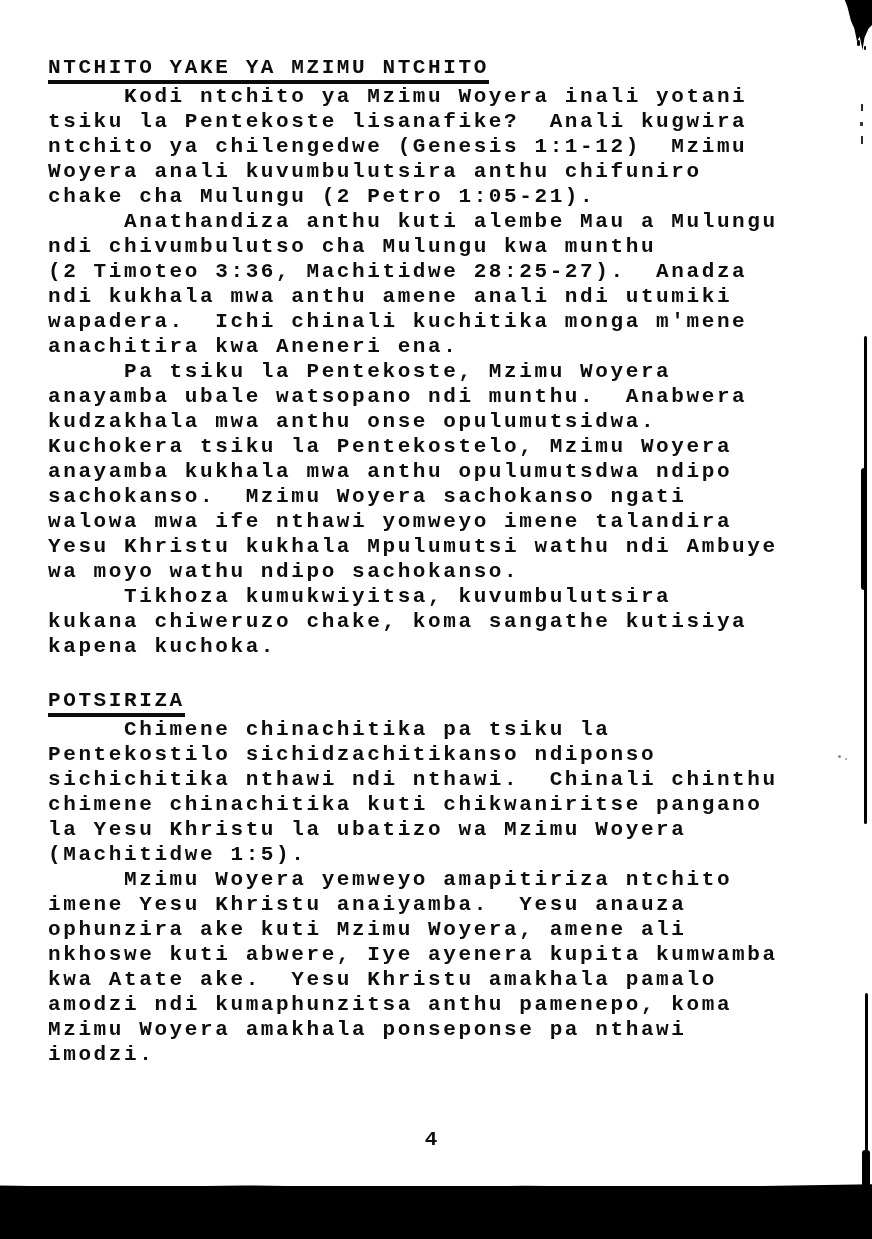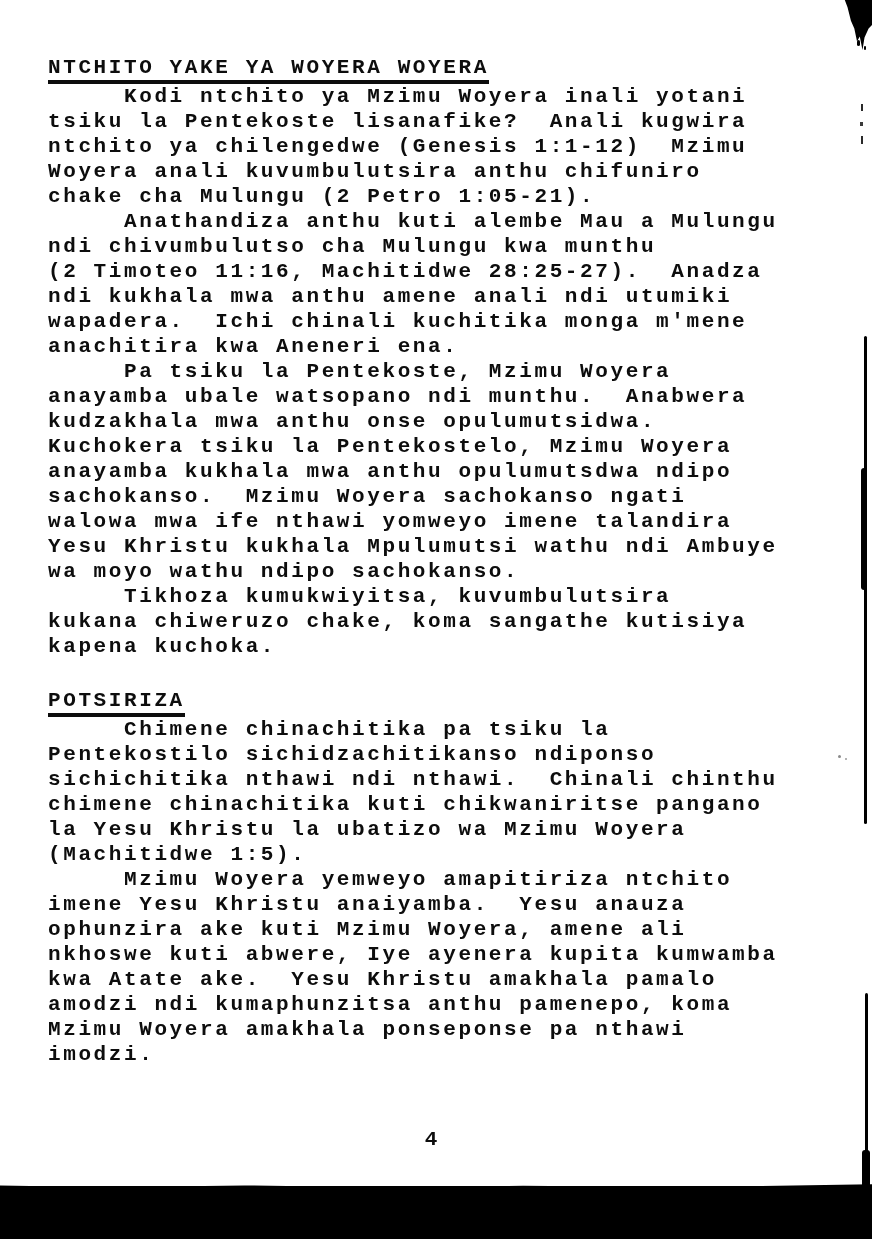--- a/index.html
+++ b/index.html
@@ -76,30 +76,30 @@
     clip-path: polygon(0 40%, 12% 70%, 28% 40%, 46% 80%, 60% 45%, 78% 70%, 100% 20%, 100% 100%, 0 100%);
   }
 </style>
 </head>
 <body>
 
 <div class="page">
 
   <div class="content">
 
-    <h1 class="doc-heading"><span class="underline">NTCHITO YAKE YA WOYERA WOYERA</span></h1>
+    <h1 class="doc-heading"><span class="underline">NTCHITO YAKE YA MZIMU NTCHITO</span></h1>
 
     <p class="doc-para">     Kodi ntchito ya Mzimu Woyera inali yotani
 tsiku la Pentekoste lisanafike?  Anali kugwira
 ntchito ya chilengedwe (Genesis 1:1-12)  Mzimu
 Woyera anali kuvumbulutsira anthu chifuniro
 chake cha Mulungu (2 Petro 1:05-21).</p>
     <p class="doc-para">     Anathandiza anthu kuti alembe Mau a Mulungu
 ndi chivumbulutso cha Mulungu kwa munthu
-(2 Timoteo 11:16, Machitidwe 28:25-27).  Anadza
+(2 Timoteo 3:36, Machitidwe 28:25-27).  Anadza
 ndi kukhala mwa anthu amene anali ndi utumiki
 wapadera.  Ichi chinali kuchitika monga m'mene
 anachitira kwa Aneneri ena.</p>
     <p class="doc-para">     Pa tsiku la Pentekoste, Mzimu Woyera
 anayamba ubale watsopano ndi munthu.  Anabwera
 kudzakhala mwa anthu onse opulumutsidwa.
 Kuchokera tsiku la Pentekostelo, Mzimu Woyera
 anayamba kukhala mwa anthu opulumutsdwa ndipo
 sachokanso.  Mzimu Woyera sachokanso ngati
 walowa mwa ife nthawi yomweyo imene talandira

